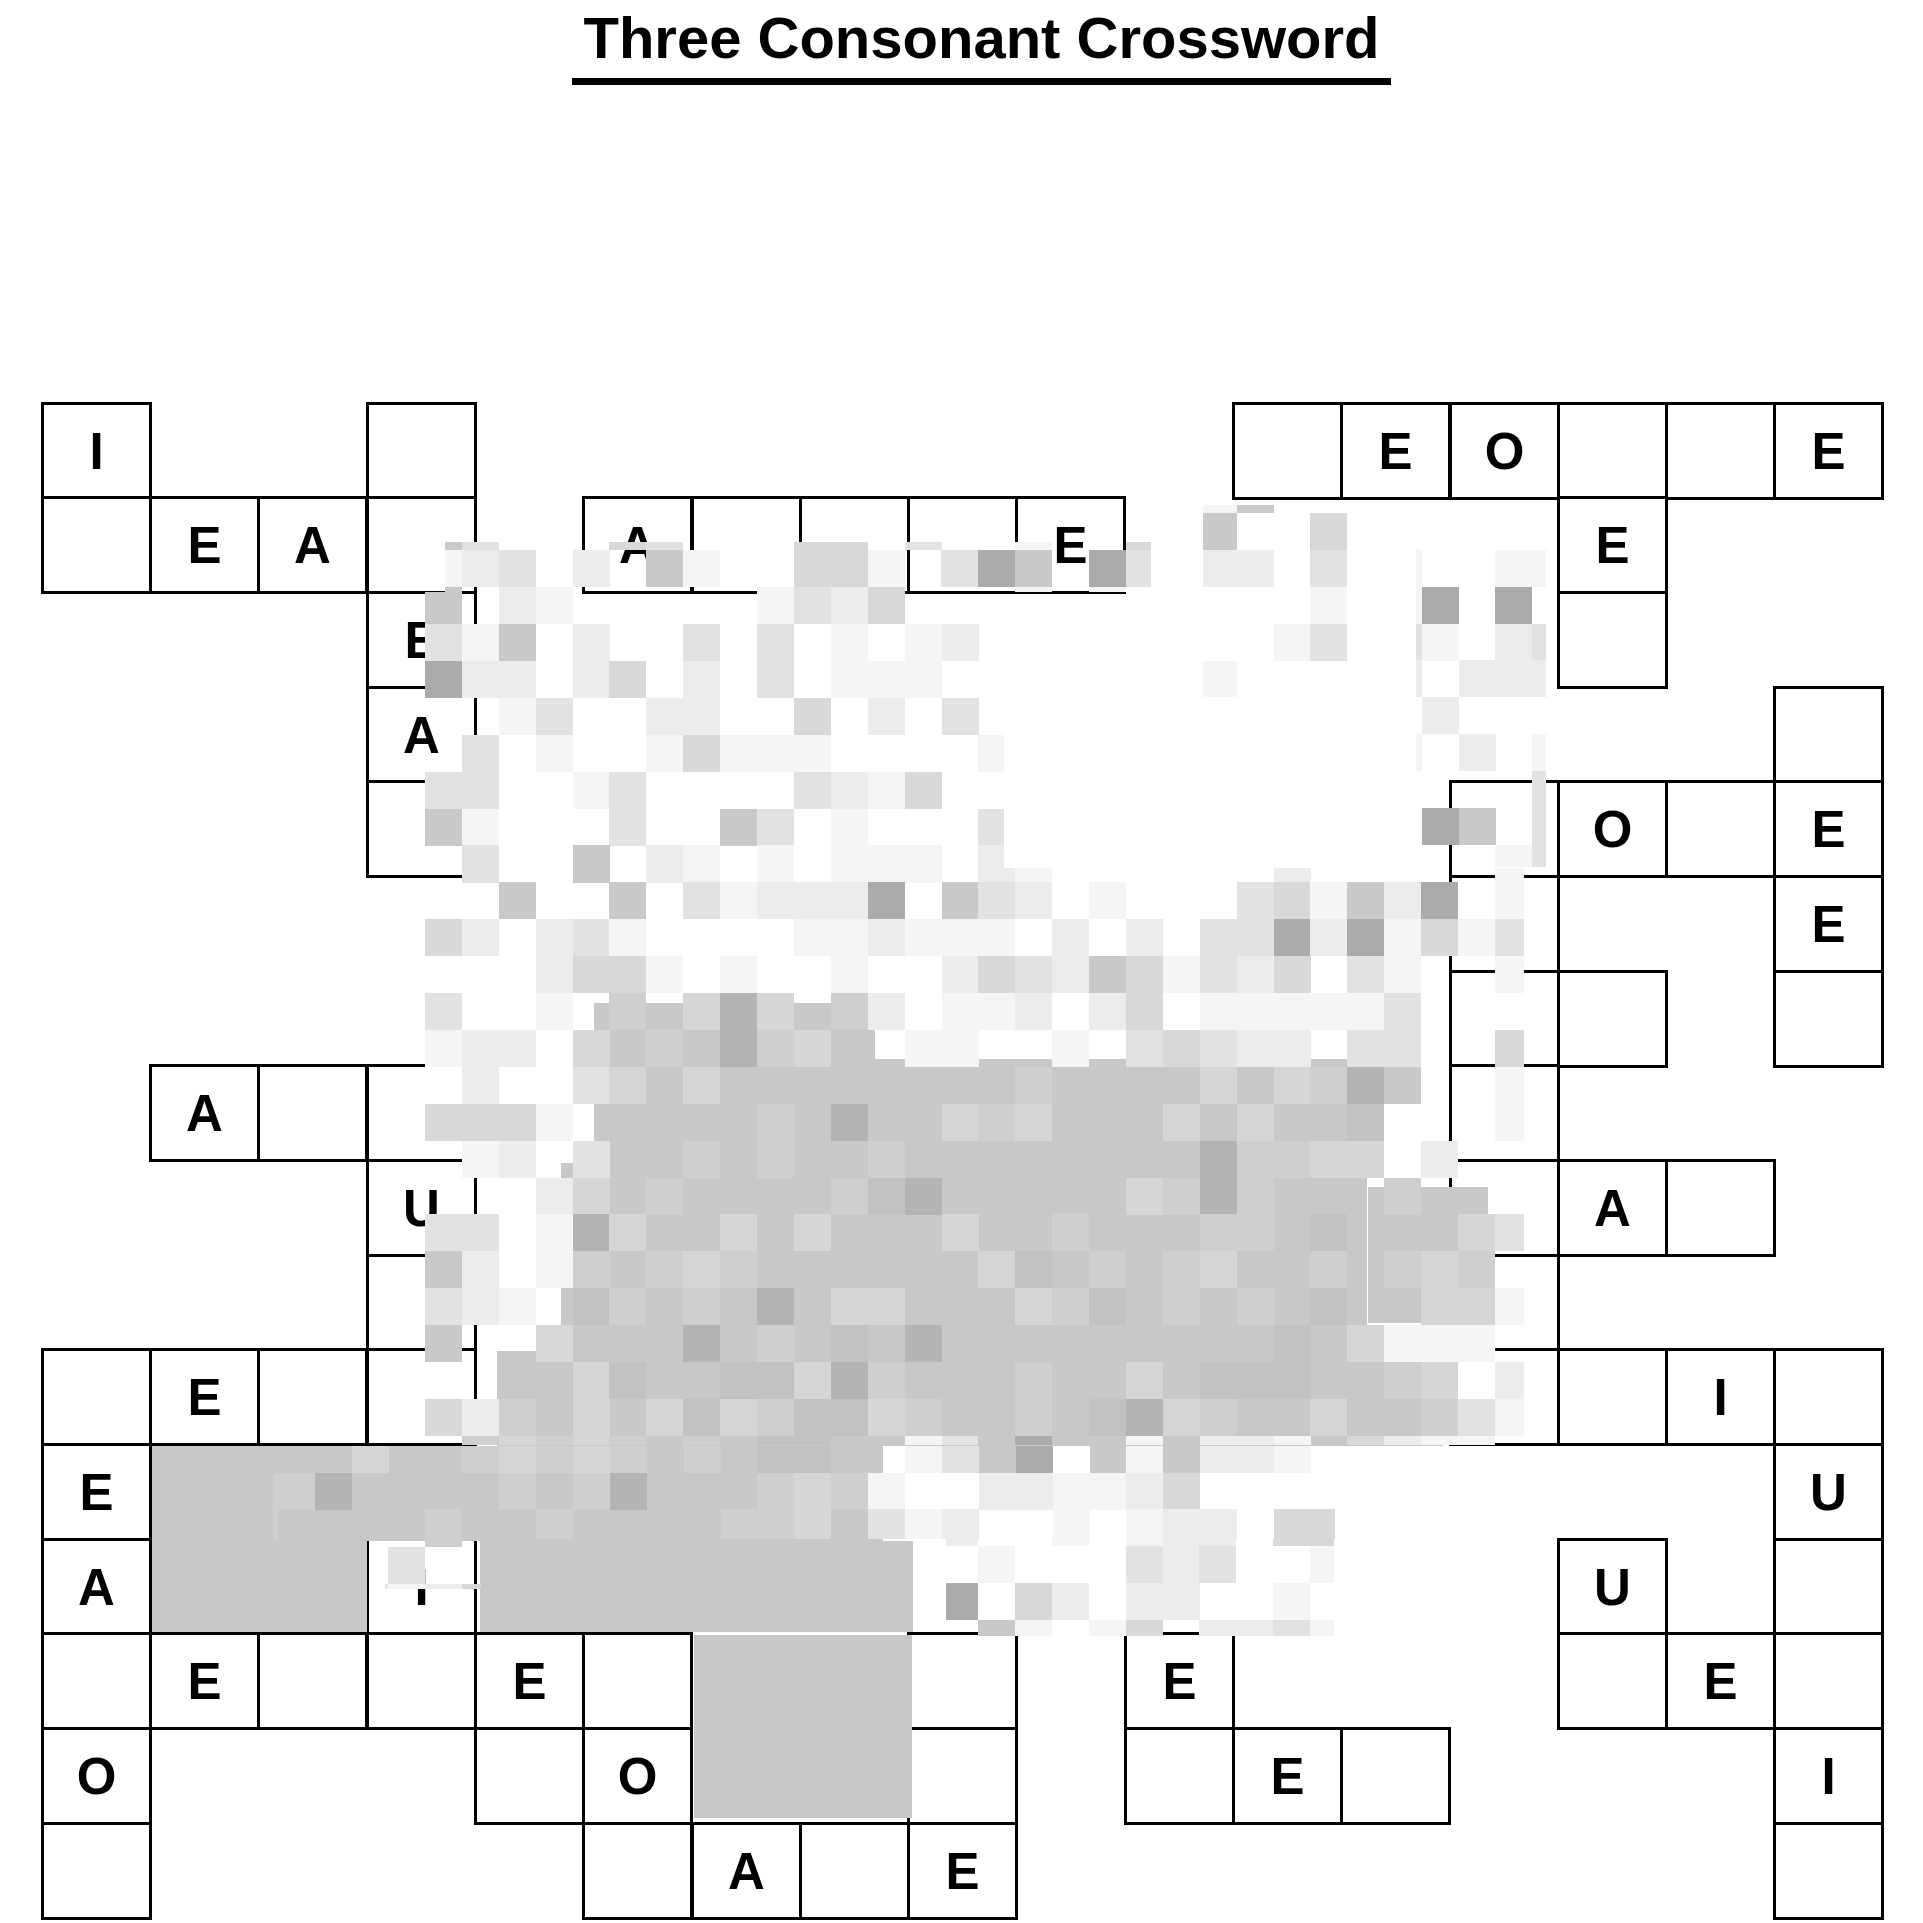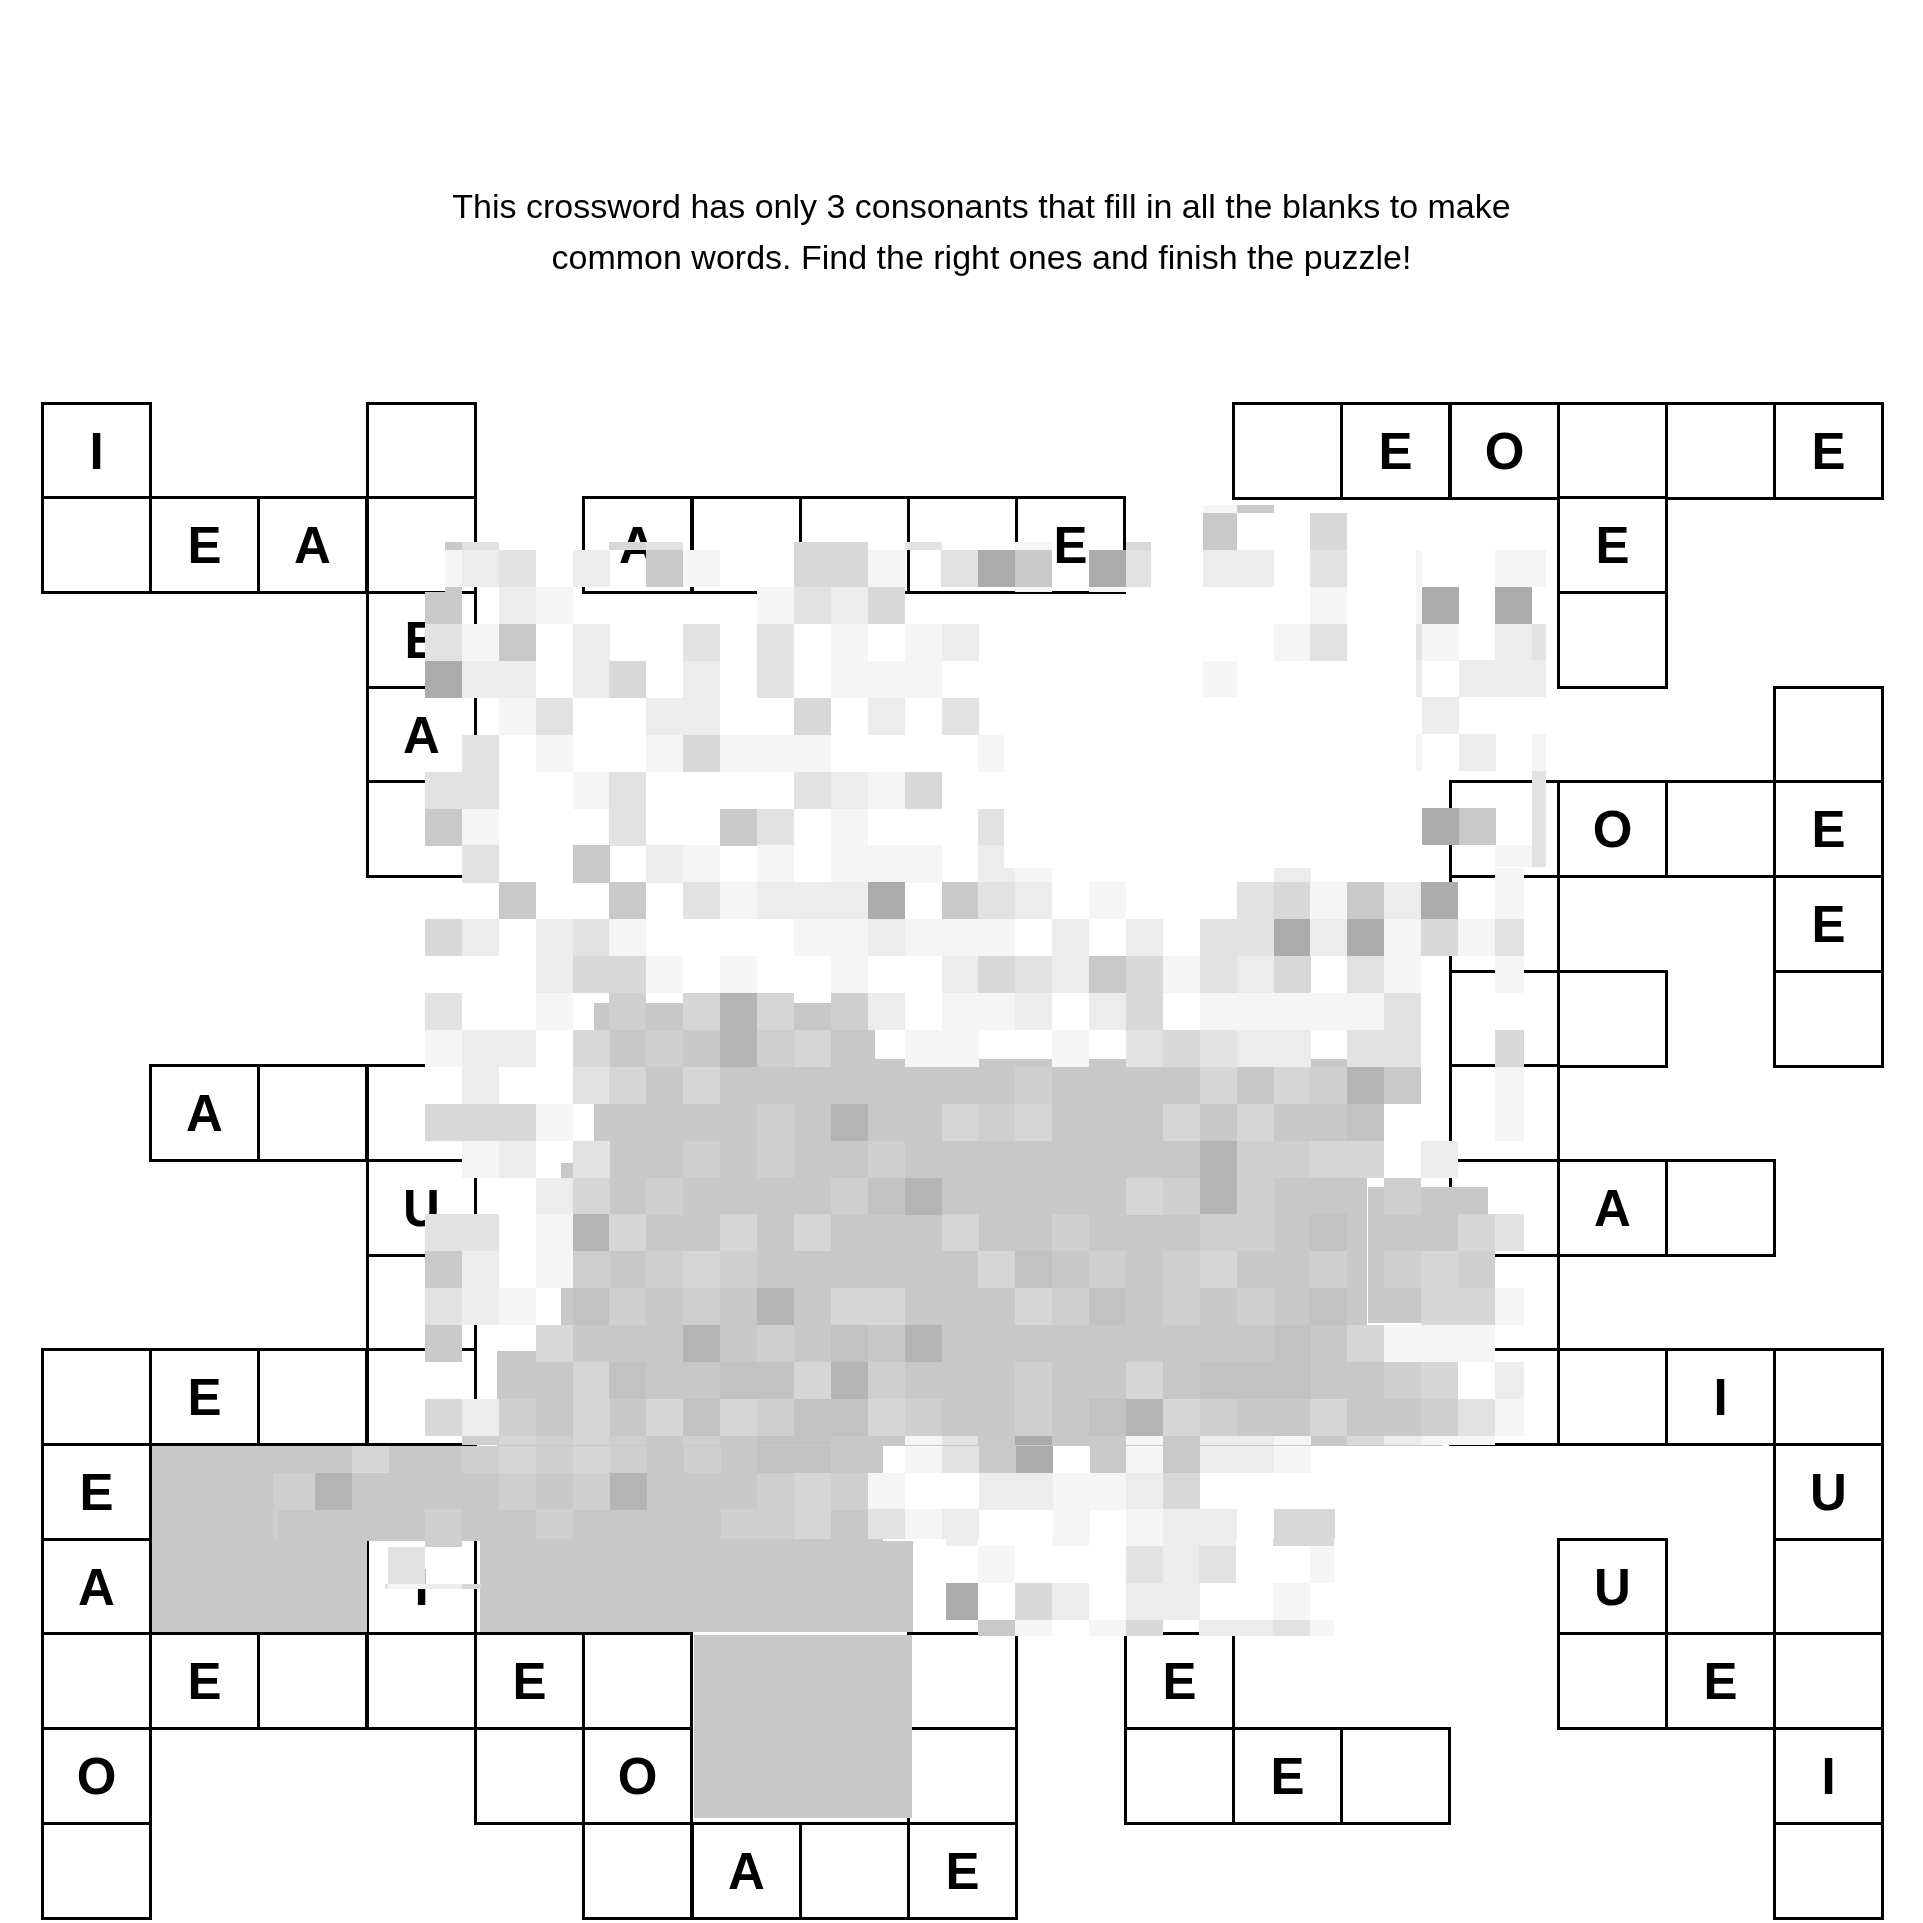--- a/index.html
+++ b/index.html
@@ -51,23 +51,22 @@
     line-height: 1;
   }
   .blob { position: absolute; }
   .mosaic { position: absolute; overflow: hidden; }
   .tile { position: absolute; }
 </style>
 </head>
 <body>
 
 <div id="page">
-  <div id="instructions">
-    <div>This crossword has only 3 consonants that fill in all the blanks to make</div>
-    <div>common words. Find the right ones and finish the puzzle!</div>
+  <div id="heading-wrap">
+    <span id="page-title">Three Consonant Crossword</span>
   </div>
   <div id="cell-layer" class="layer">
       <div class="cell" style="left: 41px; top: 402px; width: 111px; height: 98px; border-color: rgb(0, 0, 0);">
         <span style="color: rgb(0, 0, 0);">I</span>
       </div>
       <div class="cell" style="left: 366px; top: 402px; width: 111px; height: 98px; border-color: rgb(0, 0, 0);"></div>
       <div class="cell" style="left: 1232px; top: 402px; width: 111px; height: 98px; border-color: rgb(0, 0, 0);"></div>
       <div class="cell" style="left: 1340px; top: 402px; width: 111px; height: 98px; border-color: rgb(0, 0, 0);">
         <span style="color: rgb(0, 0, 0);">E</span>
       </div>

